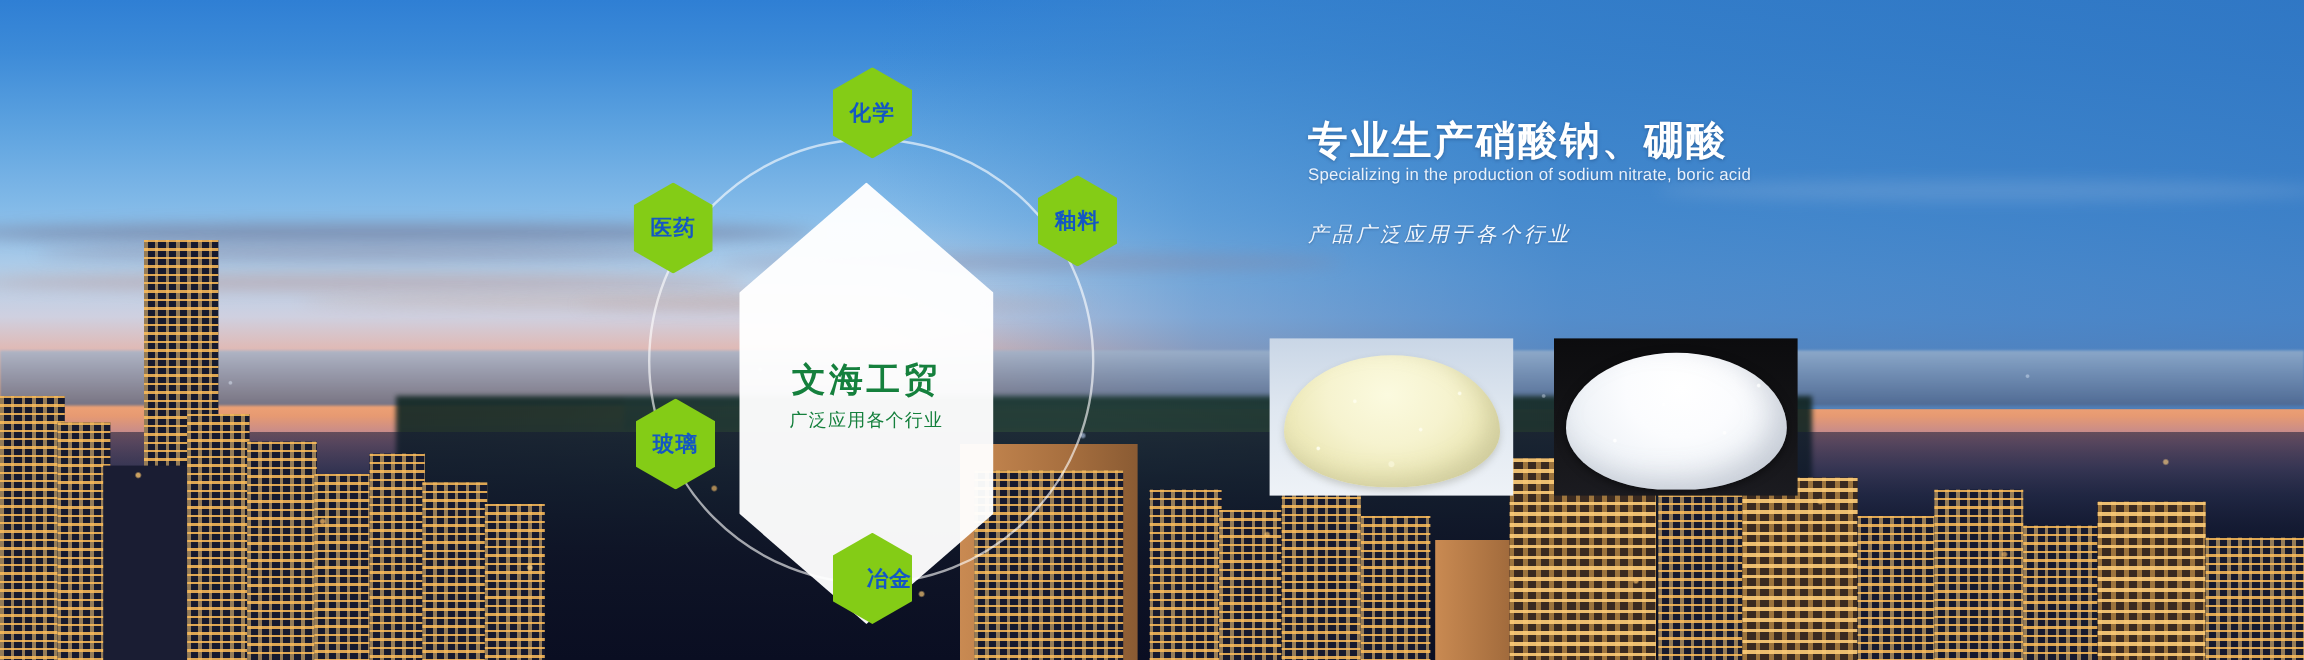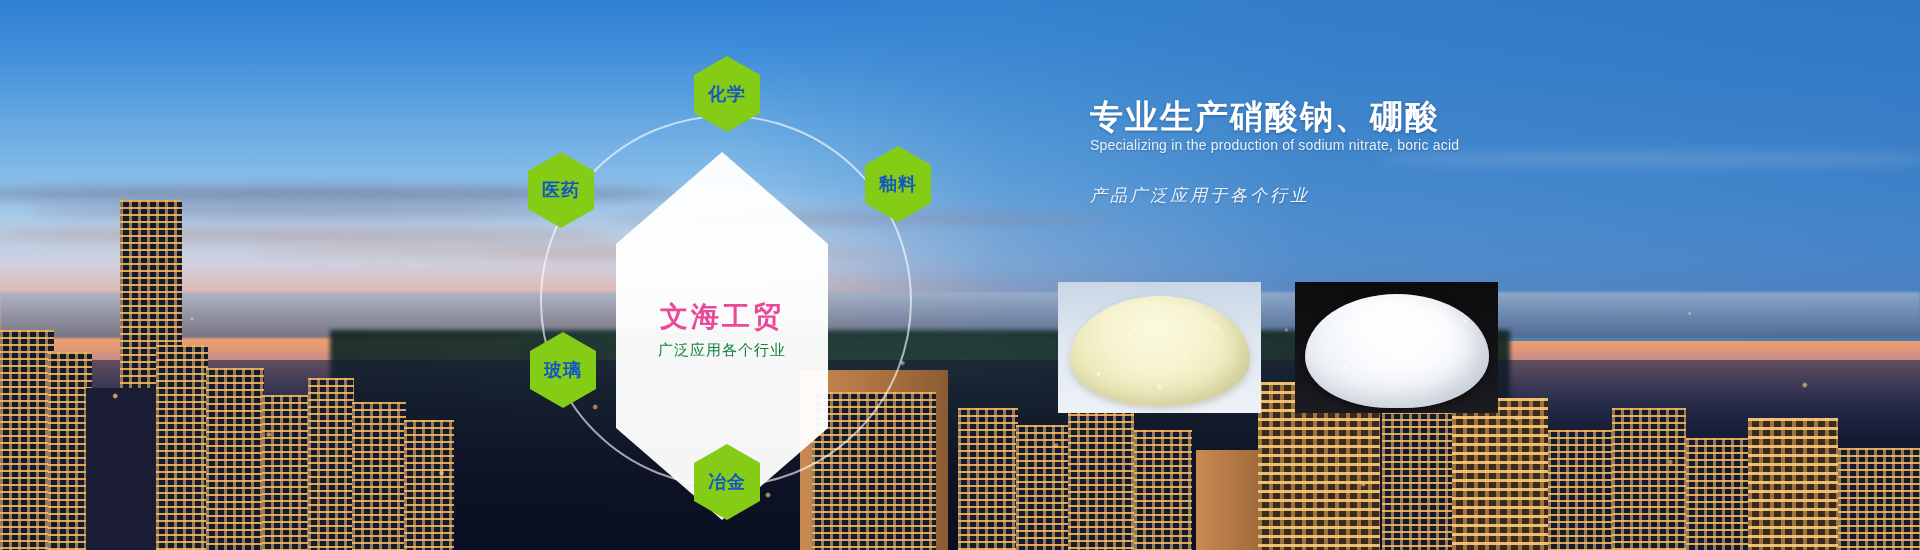--- a/index.html
+++ b/index.html
@@ -131,32 +131,32 @@
     position:absolute;
     left:616px; top:152px;
     width:212px; height:368px;
     background:rgba(255,255,255,.96);
     -webkit-clip-path:polygon(50% 0%,100% 25%,100% 75%,50% 100%,0% 75%,0% 25%);
     clip-path:polygon(50% 0%,100% 25%,100% 75%,50% 100%,0% 75%,0% 25%);
     display:flex; flex-direction:column; align-items:center; justify-content:center;
     padding-bottom:10px;
   }
   .hex-center .title {
-    color:#ec4899; font-size:28px; font-weight:bold; letter-spacing:3px;
+    color:#15803d; font-size:28px; font-weight:bold; letter-spacing:3px;
     line-height:1.1; white-space:nowrap;
   }
   .hex-center .sub {
     color:#15803d; font-size:15px; letter-spacing:1px; margin-top:8px; white-space:nowrap;
   }
 
   
   .hex-chem   { left:694px; top:56px;  }
   .hex-glaze  { left:852px; top:146px;margin-left:13px; }
   .hex-elec   { left:858px; top:330px; }
-  .hex-metal  { left:694px; top:444px; }
+  .hex-metal  { left:694px; top:444px;justify-content:flex-end; }
   .hex-glass  { left:530px; top:332px; }
   .hex-med    { left:528px; top:152px; }
 
   
   .right { position:absolute; left:1090px; top:96px; width:700px; }
   .right .h1 {
     color:#ffffff; font-size:33px; font-weight:bold;
     letter-spacing:2px; line-height:1.25;
     text-shadow:0 1px 3px rgba(0,30,70,.35);
     white-space:nowrap;

